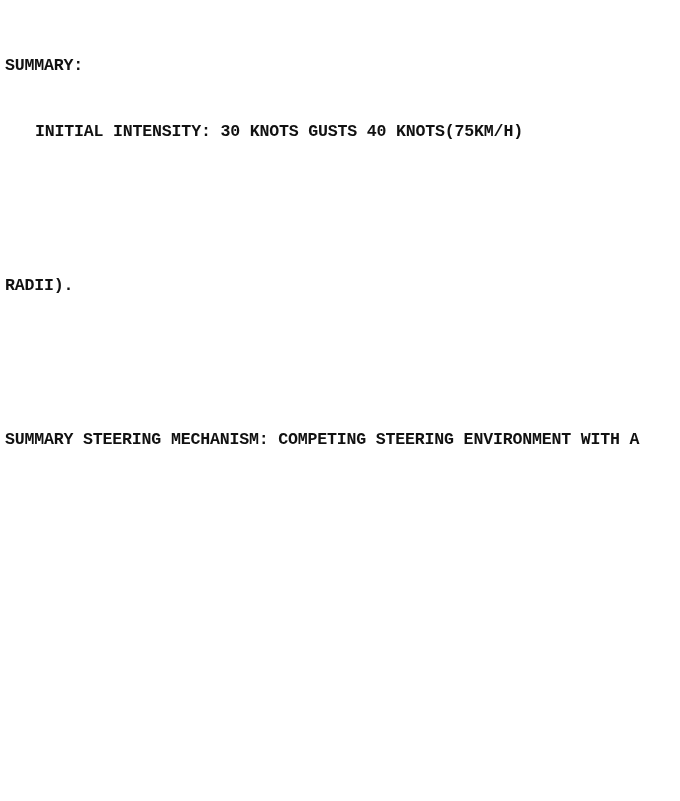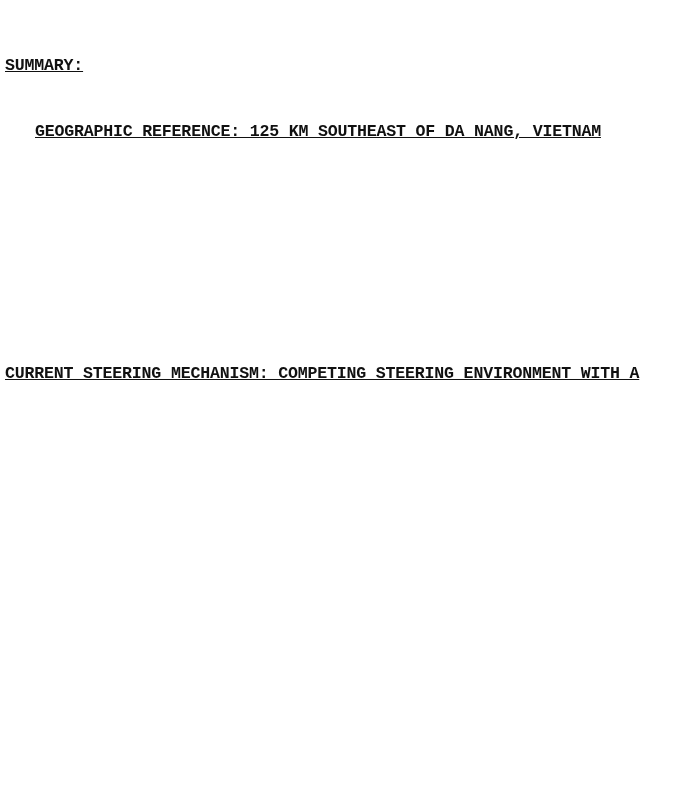--- a/index.html
+++ b/index.html
@@ -18,35 +18,36 @@
       left: 5px;
       top: 11px;
       font-family: "Liberation Mono", "DejaVu Sans Mono", monospace;
       font-weight: bold;
       font-size: 16.6px;
       line-height: 22px;
       color: #111111;
       white-space: pre;
       letter-spacing: -0.2px;
     }
-    .line { display: block; height: 22px; text-decoration: underline; }
+    .line { display: block; height: 22px; }
     .indent { padding-left: 30px; }
     .blank { display: block; height: 22px; }
   </style>
 </head>
 <body>
 
 <div class="doc">
   <span class="line">SUMMARY:</span>
-  <span class="line indent">GEOGRAPHIC REFERENCE: 125 KM SOUTHEAST OF DA NANG, VIETNAM</span>
+  <span class="line indent">INITIAL INTENSITY: 30 KNOTS GUSTS 40 KNOTS(75KM/H)</span>
   <span class="blank"></span>
 
+  <span class="line">RADII).</span>
   <span class="blank"></span>
 
-  <span class="line">CURRENT STEERING MECHANISM: COMPETING STEERING ENVIRONMENT WITH A</span>
+  <span class="line">SUMMARY STEERING MECHANISM: COMPETING STEERING ENVIRONMENT WITH A</span>
   
   
   
   
 
   
   
   
   
 

